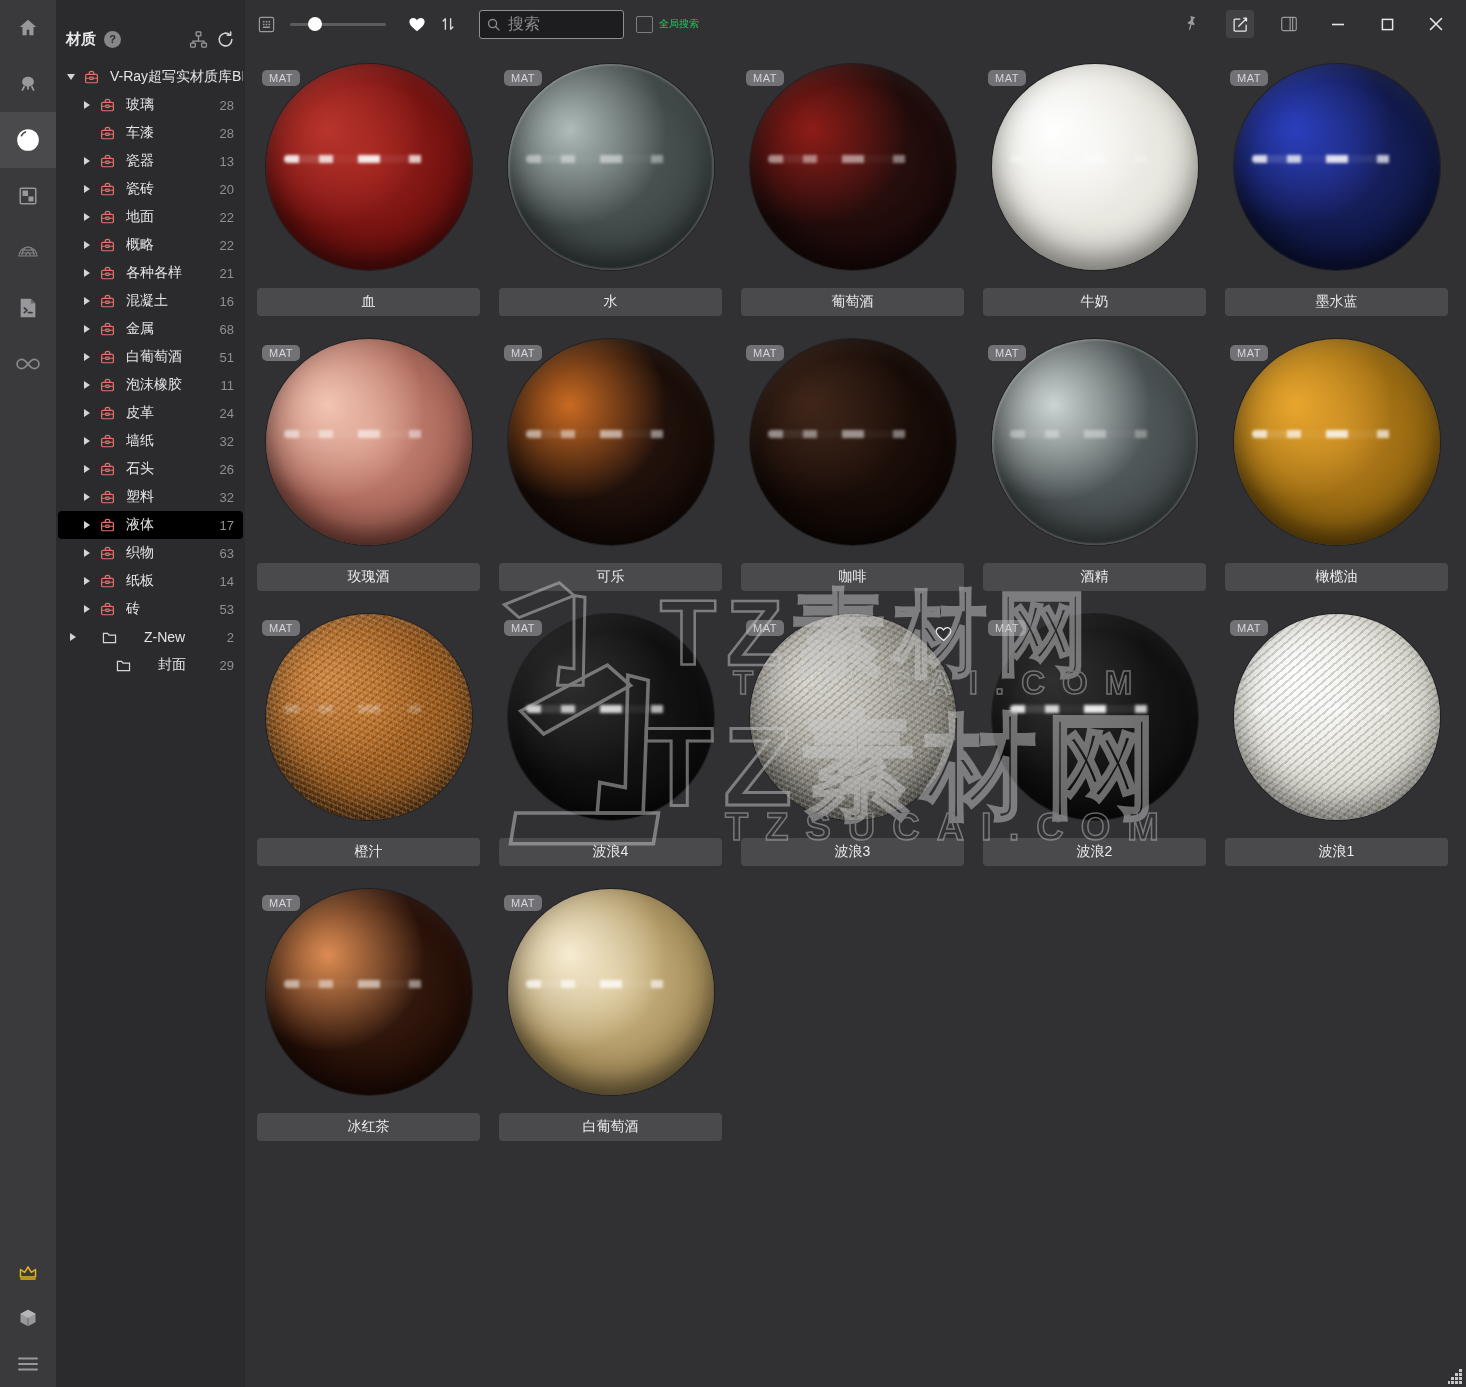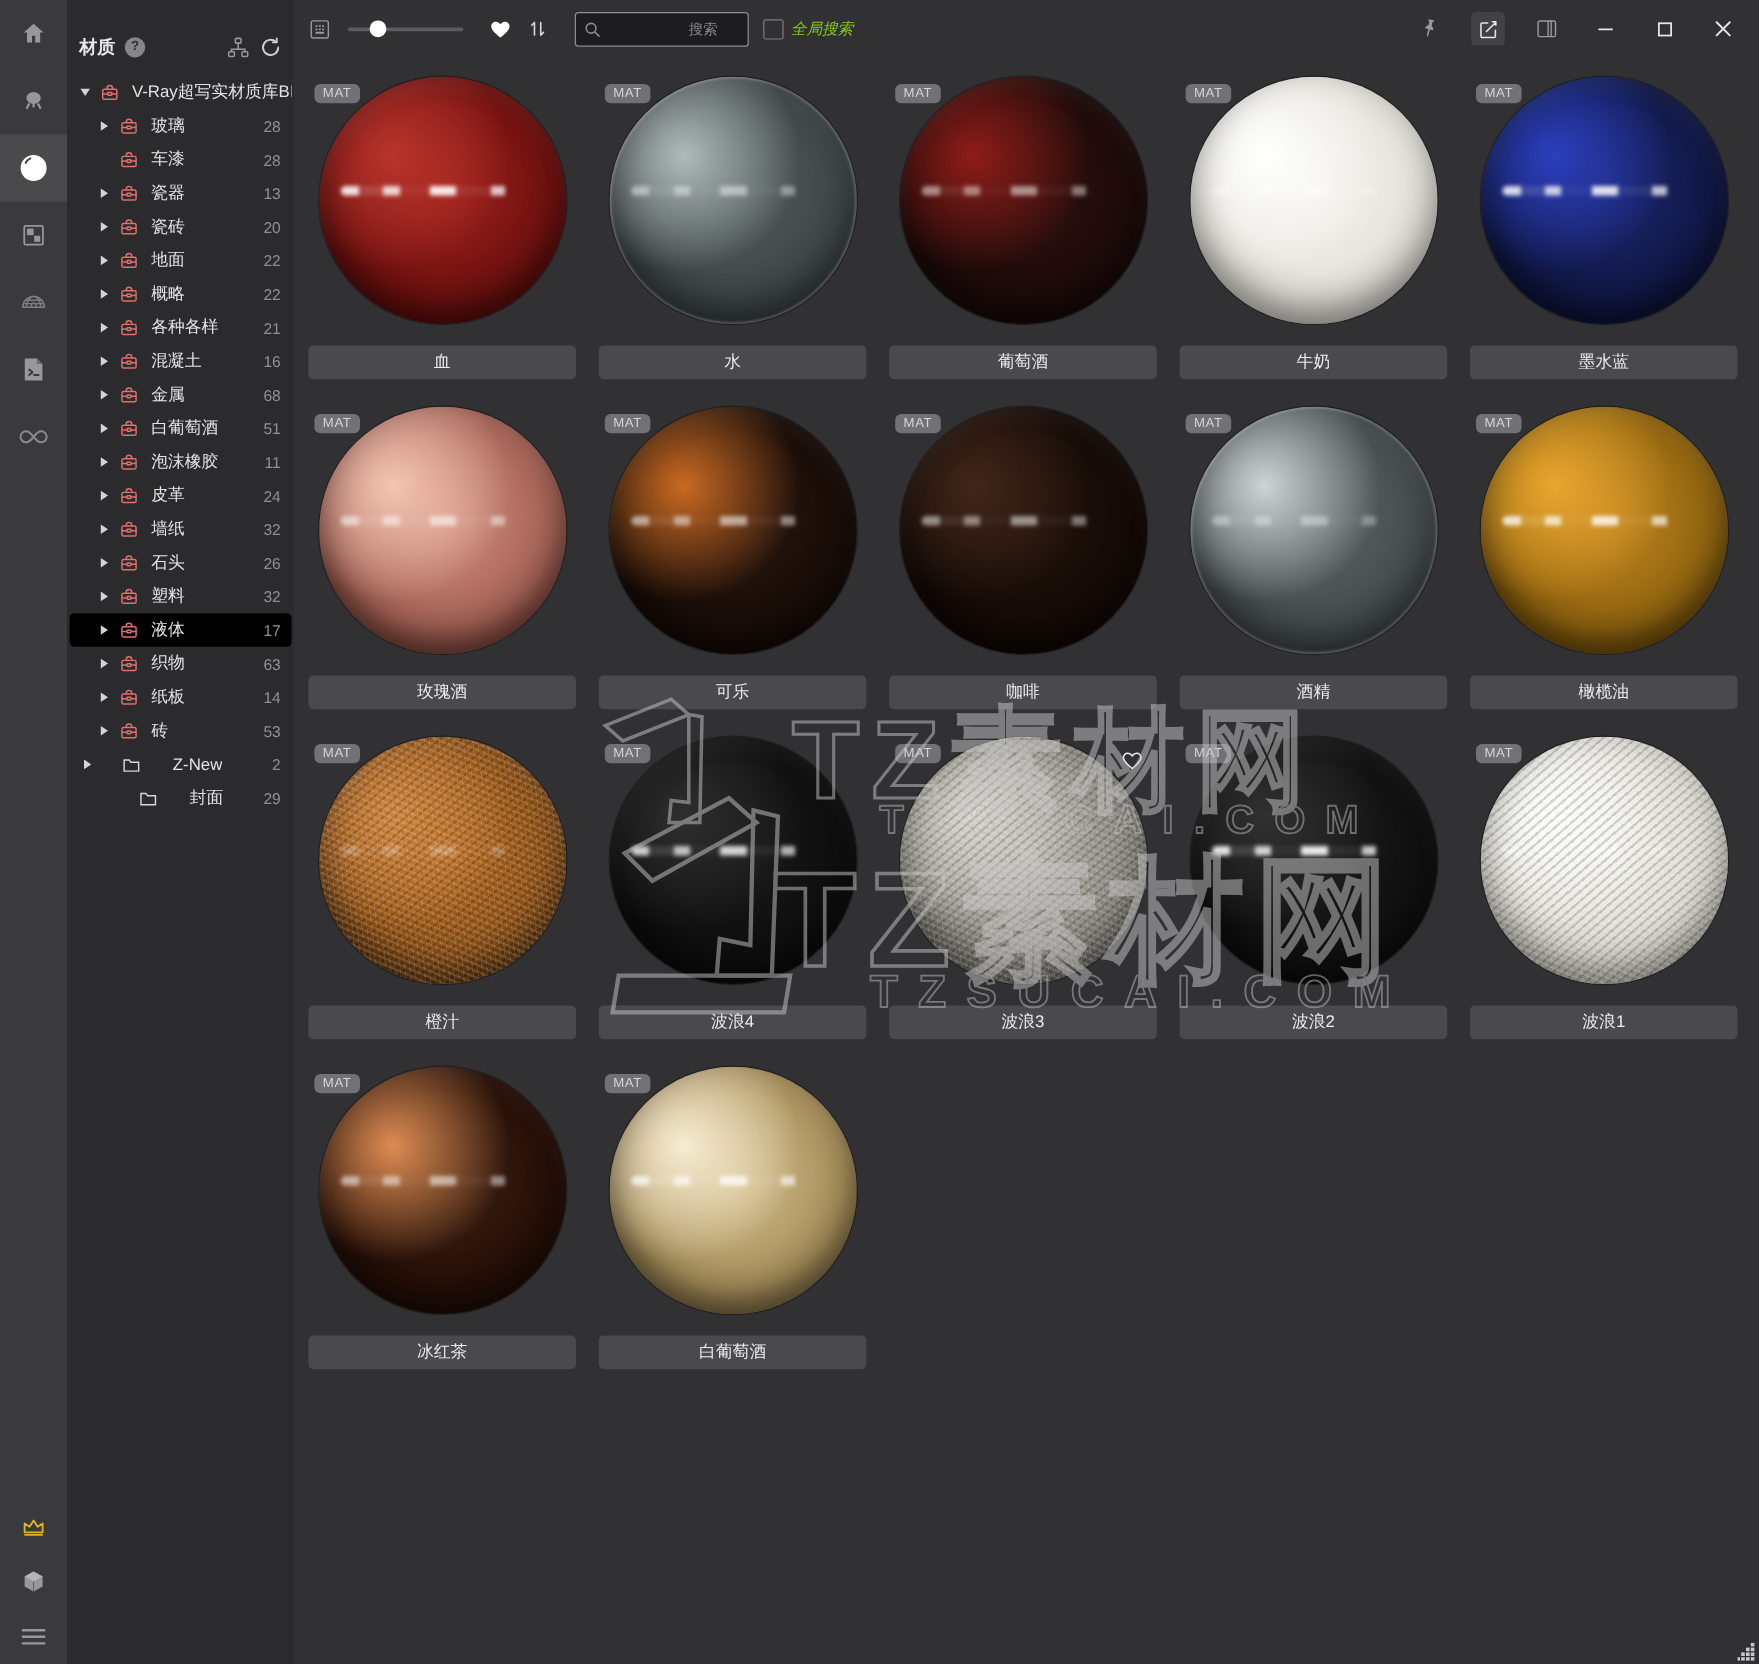--- a/index.html
+++ b/index.html
@@ -39,26 +39,26 @@
   .main{position:absolute;left:245px;top:0;right:0;bottom:0;background:#313134;}
   .toolbar{position:relative;height:48px;display:flex;align-items:center;padding-left:12px;}
   .tb-icon{display:flex;align-items:center;justify-content:center;cursor:pointer;}
   .slider{position:relative;width:96px;height:14px;margin-left:14px;cursor:pointer;}
   .slider .track{position:absolute;left:0;right:0;top:6px;height:3px;background:#5c5c60;border-radius:2px;}
   .slider .knob{position:absolute;left:18px;top:0;width:14px;height:14px;border-radius:50%;background:#ffffff;}
   .tb-heart{margin-left:22px;}
   .tb-sort{margin-left:13px;}
   .searchbox{margin-left:22px;width:131px;height:27px;background:#1d1d1f;border:1px solid #8f8f93;border-radius:3px;
     display:flex;align-items:center;padding:0 6px;gap:5px;}
-  .searchbox input{background:transparent;border:none;outline:none;color:#dddddf;font-size:12px;width:90px;
-    font-family:"Liberation Sans","DejaVu Sans",sans-serif;text-align:right;}
+  .searchbox input{background:transparent;border:none;outline:none;color:#dddddf;font-size:16px;width:90px;
+    font-family:"Liberation Sans","DejaVu Sans",sans-serif;}
   .searchbox input::placeholder{color:#8a8a8e;}
   .global-search{display:flex;align-items:center;margin-left:12px;gap:6px;cursor:pointer;}
   .checkbox{width:15px;height:15px;border:1.5px solid #7d7d81;border-radius:2px;background:transparent;}
-  .global-label{color:#84cc16;font-size:13px;font-style:italic;}
+  .global-label{color:#22c55e;font-size:10px;}
   .tb-right{margin-left:auto;display:flex;align-items:center;gap:21px;padding-right:16px;}
   .tb-btn{width:28px;height:28px;display:flex;align-items:center;justify-content:center;border-radius:4px;cursor:pointer;}
   .tb-btn.active{background:#424245;}
 
   
   .grid{padding:9px 0 0 12px;display:grid;grid-template-columns:repeat(5,223px);column-gap:19px;row-gap:16px;}
   .card{width:223px;}
   .thumb{position:relative;height:224px;}
   .sphere{position:relative;width:206px;height:206px;border-radius:50%;margin:7px auto 0;
     box-shadow:inset 0 -14px 30px rgba(0,0,0,.45), inset 0 8px 16px rgba(255,255,255,.06), 0 0 0 1px rgba(0,0,0,.35);}

